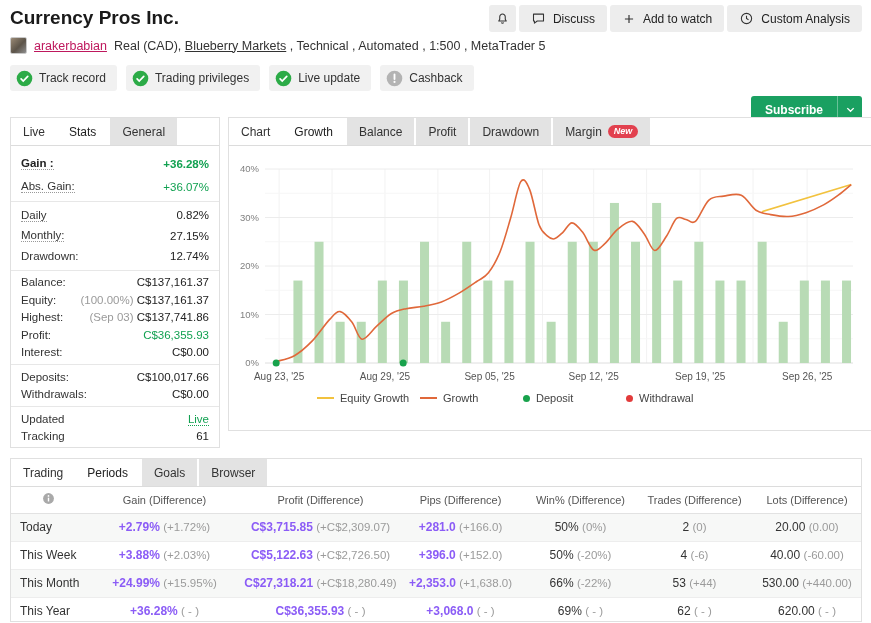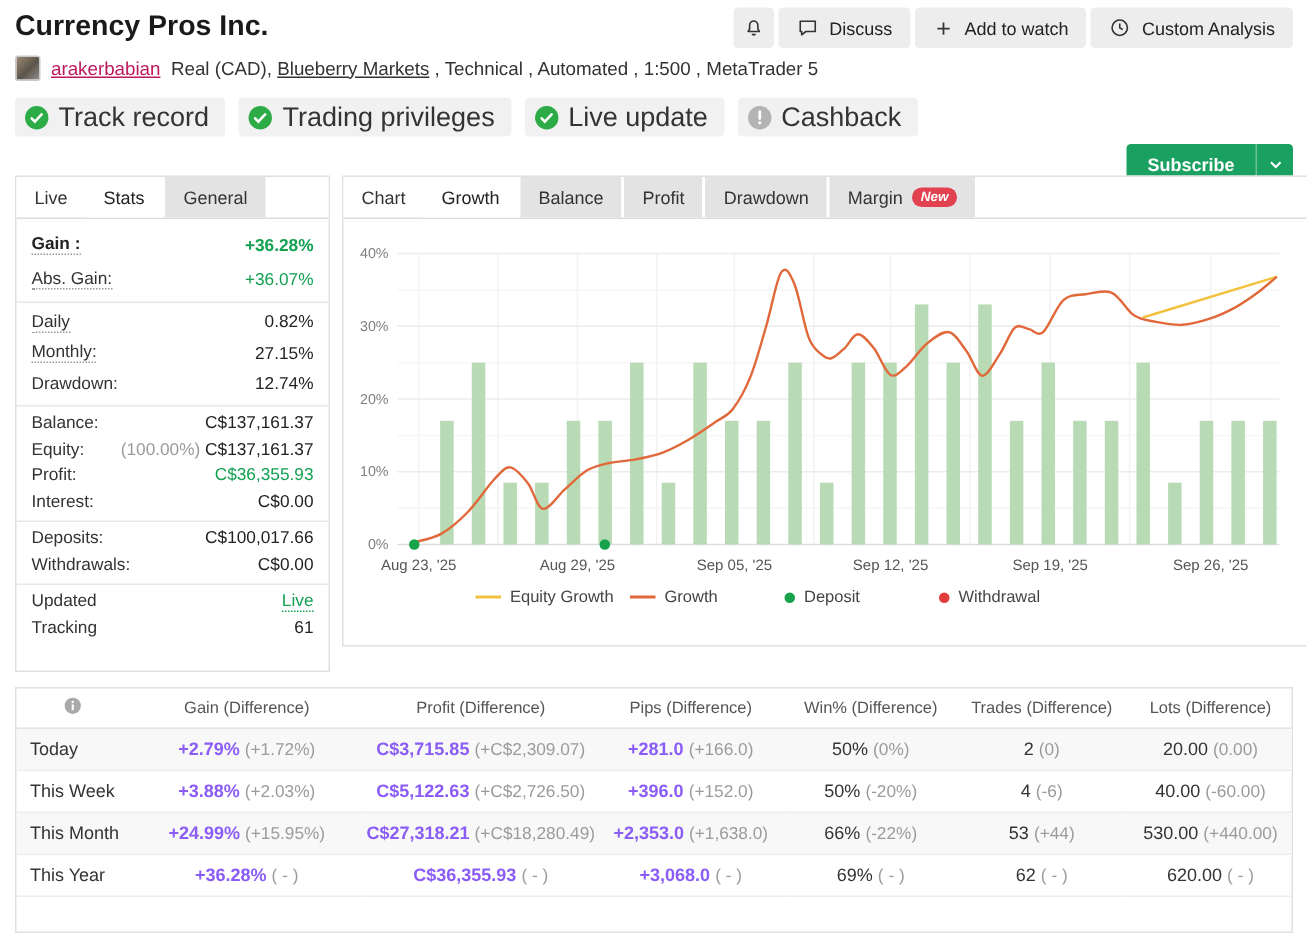--- a/index.html
+++ b/index.html
@@ -15,21 +15,21 @@
   .hbtn.icon-only{width:27px;padding:0;justify-content:center;}
 
   .account{position:absolute;top:37px;left:10px;display:flex;align-items:center;gap:7px;font-size:12.5px;color:#333;}
   .avatar{width:17px;height:17px;border-radius:2px;border:1px solid #c9c9c9;
           background:linear-gradient(135deg,#9a8a76 0%,#5c5449 55%,#8e8e8e 100%);}
   .user{color:#be185d;text-decoration:underline;cursor:pointer;text-align:right;}
   .broker{color:#333;text-decoration:underline;cursor:pointer;}
 
   .badges{position:absolute;top:65px;left:10px;display:flex;gap:9px;}
   .badge{height:26px;background:#f1f1f1;border-radius:3px;display:flex;align-items:center;gap:6px;
-         padding:0 11px 0 6px;font-size:18px;color:#333;}
+         padding:0 11px 0 6px;font-size:12px;color:#333;}
 
   .subscribe{position:absolute;top:65px;right:9px;height:27px;display:flex;align-items:center;
              background:#1aa061;border-radius:3px;color:#fff;font-weight:bold;font-size:12px;cursor:pointer;margin-top:31px;}
   .sub-label{padding:0 14px;}
   .sub-divider{width:1px;align-self:stretch;background:rgba(255,255,255,.35);}
   .sub-caret{width:24px;display:flex;justify-content:center;align-items:center;}
 
   
   .panel{position:absolute;background:#fff;border:1px solid #e0e0e0;}
   .info-panel{left:10px;top:117px;width:210px;height:331px;}
@@ -195,20 +195,24 @@
           <span class="val"><span>12.74%</span></span>
         </div>
         <div class="sdiv"></div>
         <div class="srow g3">
           <span class="lbl">Balance:</span>
           <span class="val"><span>C$137,161.37</span></span>
         </div>
         <div class="srow g3">
           <span class="lbl">Equity:</span>
           <span class="val"><span class="gpfx">(100.00%) </span><span>C$137,161.37</span></span>
+        </div>
+        <div class="srow g3">
+          <span class="lbl">Highest:</span>
+          <span class="val"><span class="gpfx">(Sep 03) </span><span>C$137,741.86</span></span>
         </div>
         <div class="srow g3">
           <span class="lbl">Profit:</span>
           <span class="val"><span class="green ">C$36,355.93</span></span>
         </div>
         <div class="srow g3">
           <span class="lbl">Interest:</span>
           <span class="val"><span>C$0.00</span></span>
         </div>
         <div class="sdiv"></div>
@@ -340,20 +344,34 @@
           <span>Deposit</span>
         </div>
         <div class="legitem">
           <span class="swatch-dot" style="background: rgb(226, 59, 59);"></span>
           <span>Withdrawal</span>
         </div>
       </div>
   </div>
 
   <div class="panel table-panel">
+    <div class="tabstrip" id="periodTabs">
+        <div class="tab plain">
+          <span>Trading</span>
+        </div>
+        <div class="tab active">
+          <span>Periods</span>
+        </div>
+        <div class="tab gray">
+          <span>Goals</span>
+        </div>
+        <div class="tab gray">
+          <span>Browser</span>
+        </div>
+      </div>
     <table id="periodsTable">
         <colgroup>
           <col style="width: 75px;">
           <col style="width: 157px;">
           <col style="width: 155px;">
           <col style="width: 125px;">
           <col style="width: 115px;">
           <col style="width: 113px;">
           <col style="width: 112px;">
         </colgroup>

